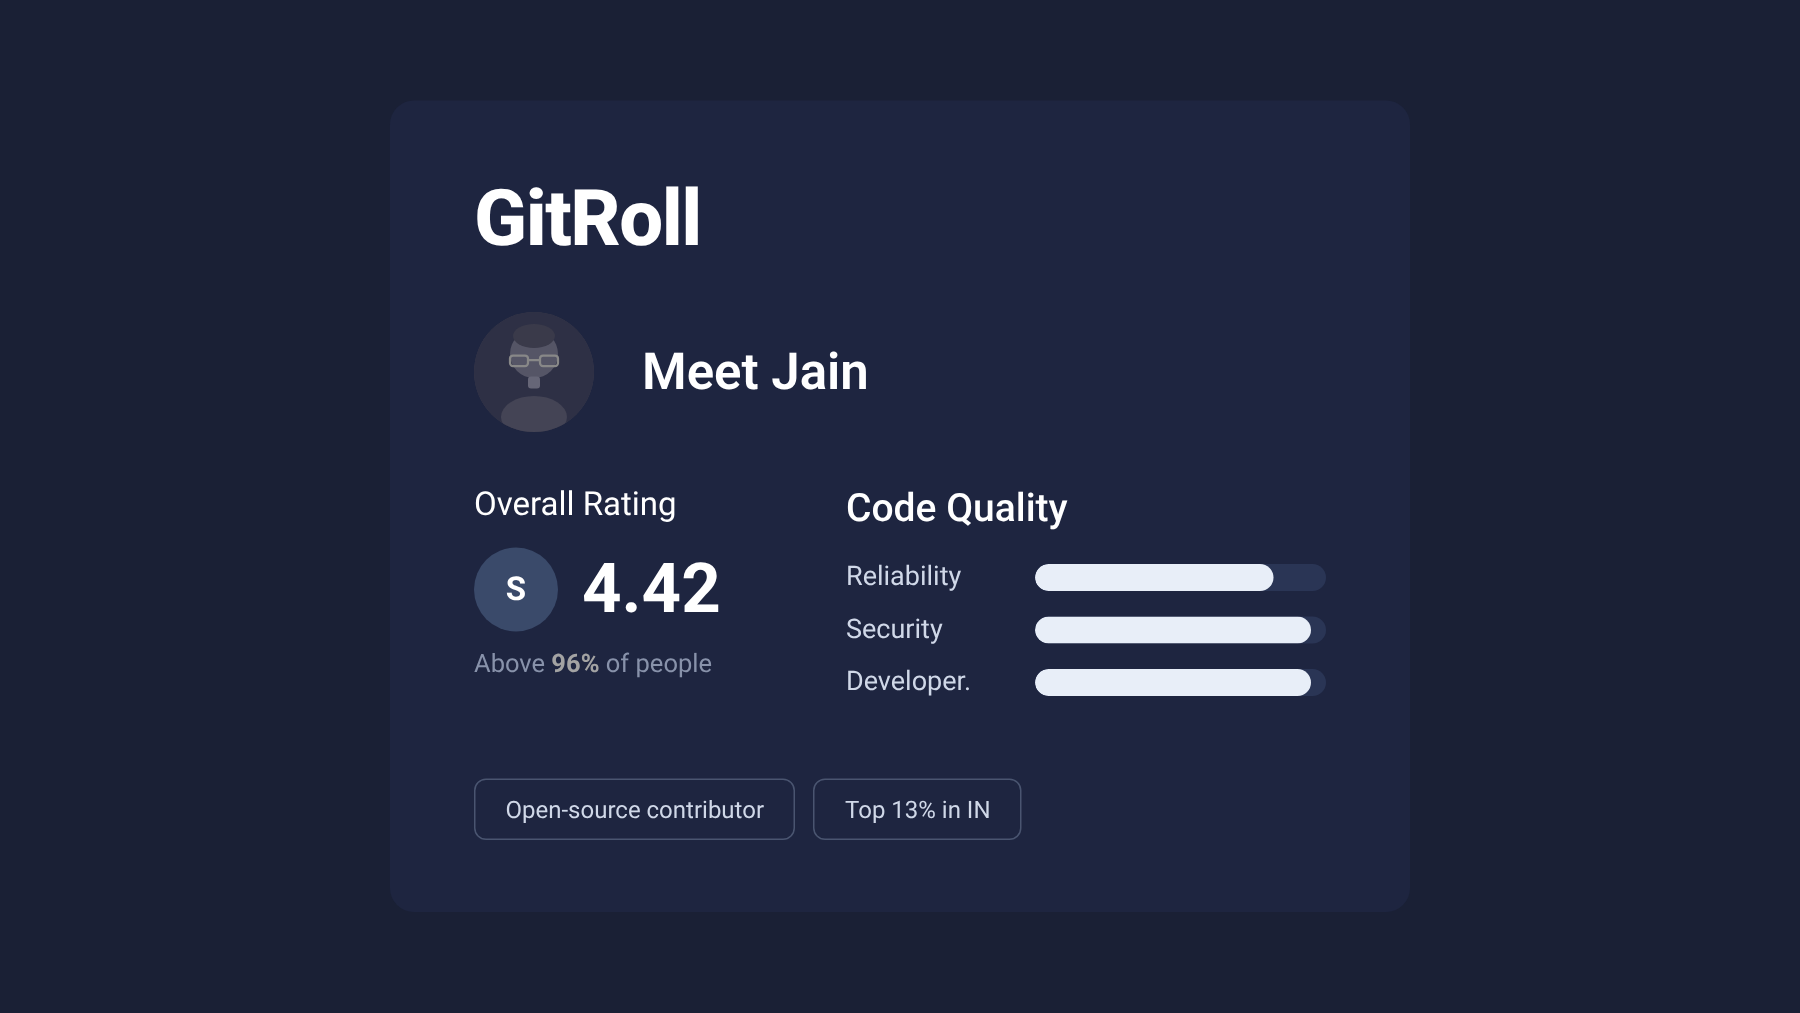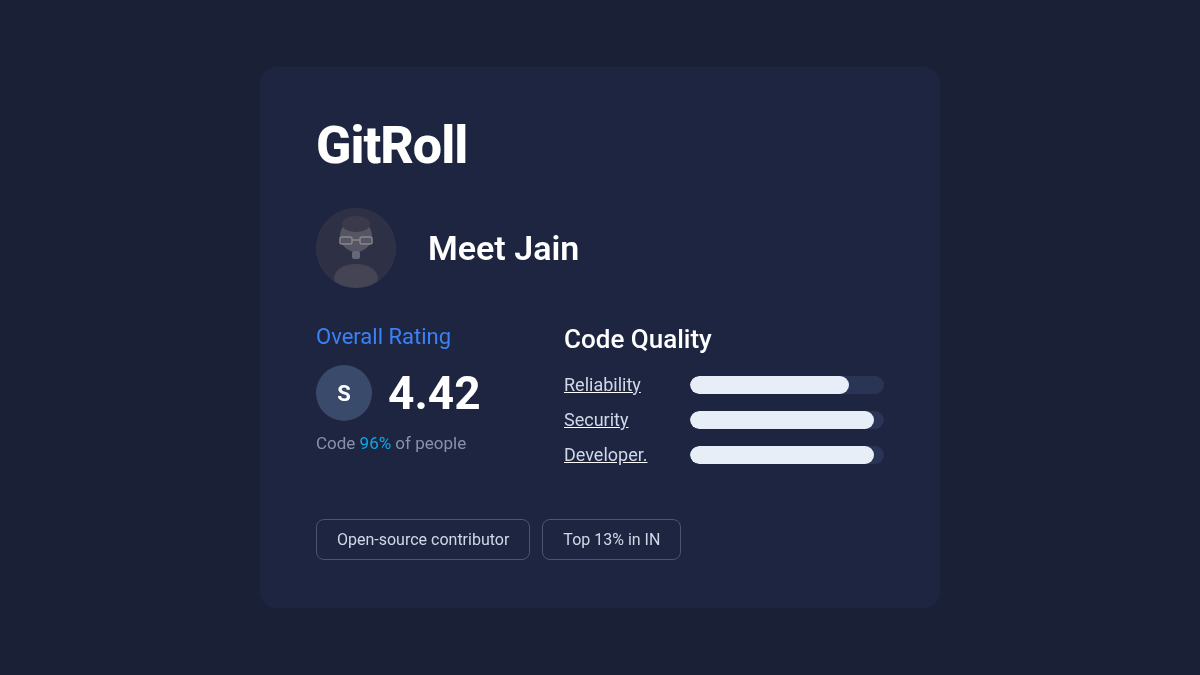--- a/index.html
+++ b/index.html
@@ -85,21 +85,21 @@
       margin-bottom: 40px;
     }
 
     .rating-section {
       flex: 0 0 auto;
       min-width: 200px;
     }
 
     .rating-label {
       font-size: 22px;
-      color: #3b82f6;
+      color: #ffffff;
       margin-bottom: 16px;
       font-weight: 400;
     }
 
     .rating-value-row {
       display: flex;
       align-items: center;
       gap: 16px;
       margin-bottom: 12px;
     }
@@ -122,41 +122,40 @@
       font-weight: 700;
       color: #ffffff;
     }
 
     .rating-percentile {
       font-size: 17px;
       color: #8892aa;
     }
 
     .rating-percentile strong {
-      color: #0ea5e9;
-      font-weight: 400;
+      color: #a3a3a3;
+      font-weight: 700;
     }
 
     .code-quality-section {
       flex: 1;
     }
 
     .code-quality-title {
       font-size: 26px;
       font-weight: 500;
       color: #ffffff;
       margin-bottom: 20px;
     }
 
     .metric-row {
       display: flex;
       align-items: center;
       gap: 16px;
       margin-bottom: 14px;
-      text-decoration: underline;
     }
 
     .metric-label {
       font-size: 18px;
       color: #d0d8e8;
       min-width: 110px;
       font-weight: 400;
     }
 
     .progress-bar-container {
@@ -221,21 +220,21 @@
   </div>
 
   <div class="main-content">
     <div class="rating-section">
       <div class="rating-label">Overall Rating</div>
       <div class="rating-value-row">
         <div class="rating-badge">S</div>
         <span class="rating-number">4.42</span>
       </div>
       <div class="rating-percentile">
-        <span>Code </span><strong>96%</strong><span> of people</span>
+        <span>Above </span><strong>96%</strong><span> of people</span>
       </div>
     </div>
 
     <div class="code-quality-section">
       <div class="code-quality-title">Code Quality</div>
 
       <div class="metric-row">
         <span class="metric-label">Reliability</span>
         <div class="progress-bar-container">
           <div class="progress-bar-fill" style="width: 82%; background-color: #e8eef8;"></div>

